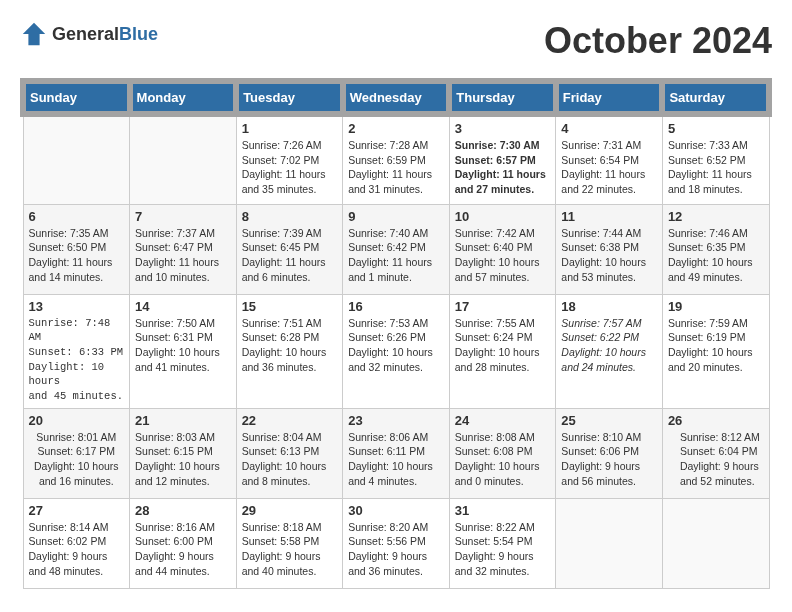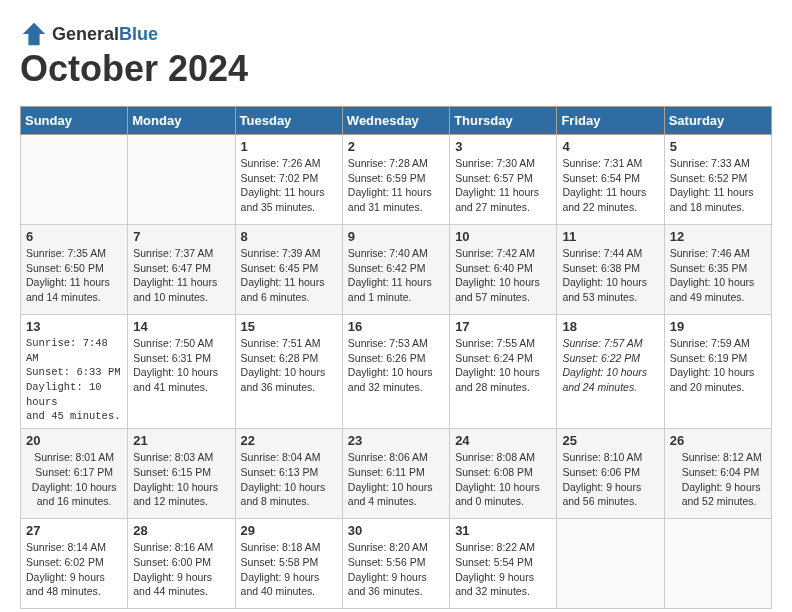--- a/index.html
+++ b/index.html
@@ -8,21 +8,20 @@
       background: #fff;
       width: 792px;
       min-height: 612px;
       padding: 20px;
     }
     .header {
       display: flex;
       justify-content: space-between;
       align-items: flex-start;
       margin-bottom: 16px;
-      flex-direction: column;
     }
     .logo {
       display: flex;
       align-items: center;
       gap: 4px;
     }
     .logo-text-general {
       font-size: 18px;
       font-weight: bold;
       color: #333;
@@ -53,21 +52,21 @@
       border-collapse: collapse;
       table-layout: fixed;
     }
     thead th {
       background-color: #2e6da4;
       color: #fff;
       font-size: 13px;
       font-weight: bold;
       padding: 6px 4px;
       text-align: left;
-      border: 1px solid #a3a3a3;
+      border: 6px solid #a3a3a3;
     }
     tbody td {
       border: 1px solid #ccc;
       vertical-align: top;
       padding: 4px 5px;
       height: 90px;
       font-size: 11px;
       color: #333;
       background: #fff;
     }
@@ -132,21 +131,21 @@
         </td>
         <td>
           <span class="day-number">2</span>
           <div class="day-detail" style="white-space: pre-line;">Sunrise: 7:28 AM
 Sunset: 6:59 PM
 Daylight: 11 hours
 and 31 minutes.</div>
         </td>
         <td>
           <span class="day-number">3</span>
-          <div class="day-detail" style="white-space: pre-line;">Sunrise: 7:30 AM
+          <div class="day-detail" style="white-space: pre-line; font-weight: bold;">Sunrise: 7:30 AM
 Sunset: 6:57 PM
 Daylight: 11 hours
 and 27 minutes.</div>
         </td>
         <td>
           <span class="day-number">4</span>
           <div class="day-detail" style="white-space: pre-line;">Sunrise: 7:31 AM
 Sunset: 6:54 PM
 Daylight: 11 hours
 and 22 minutes.</div>

